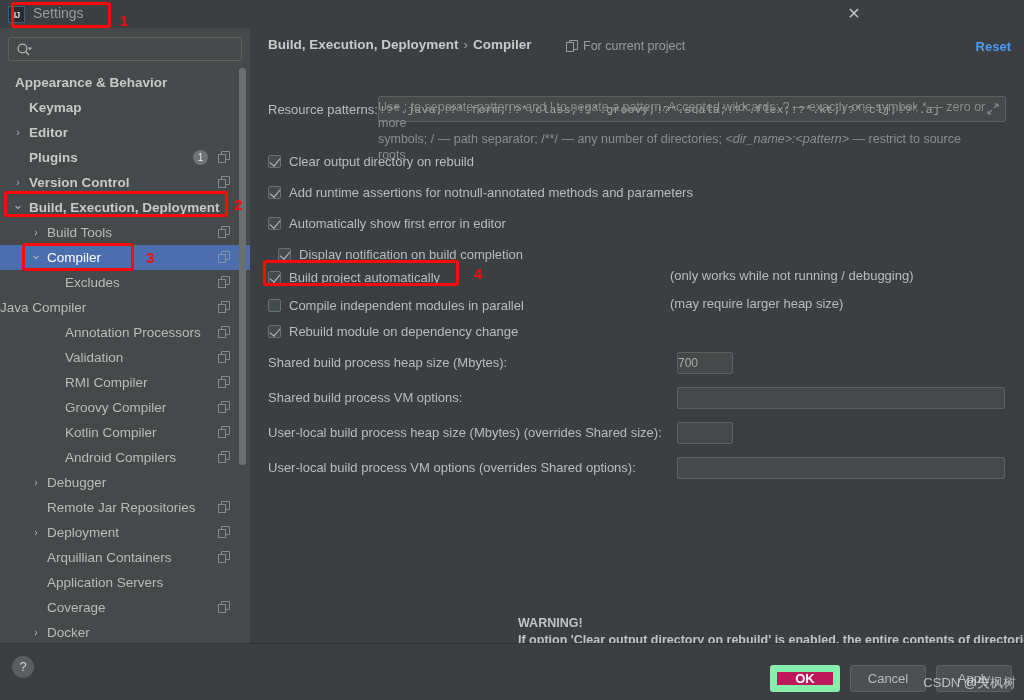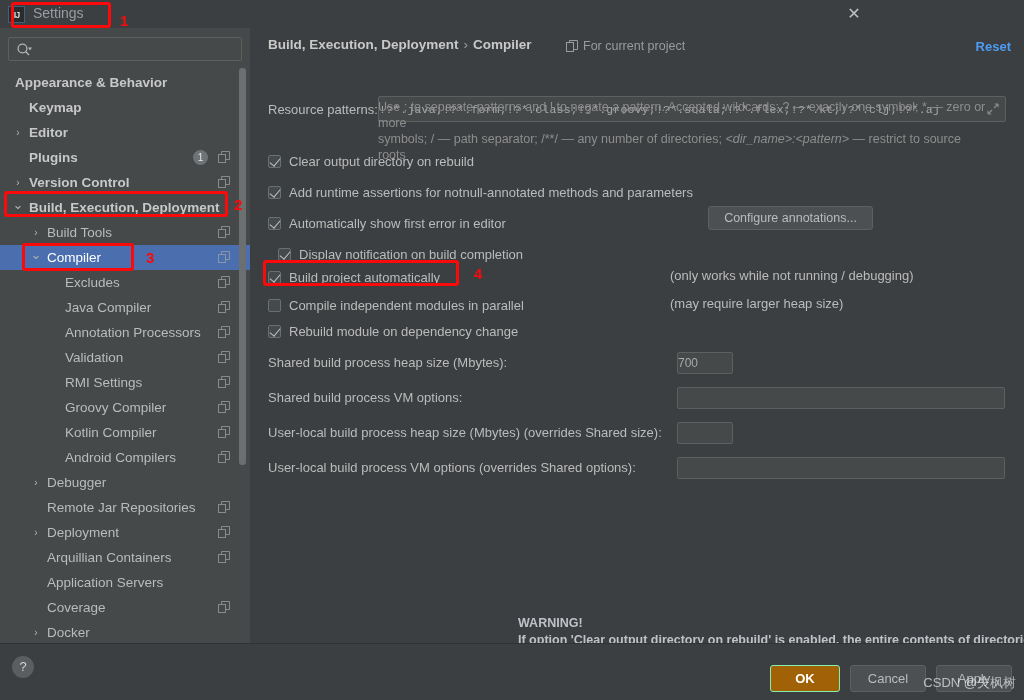--- a/index.html
+++ b/index.html
@@ -222,22 +222,22 @@
     cursor: default;
   }
   .dlgbtn {
     position: absolute; top: 21px; height: 27px;
     border-radius: 3px;
     font-size: 13px;
     display: flex; align-items: center; justify-content: center;
     cursor: default;
   }
   .dlgbtn.primary {
-    background: #a16207; color: #ffffff; font-weight: bold;
-    border: 1px solid #86efac;
+    background: #be185d; color: #ffffff; font-weight: bold;
+    border: 7px solid #86efac;
   }
   .dlgbtn.normal {
     background: #4c5052; color: #bbbbbb;
     border: 1px solid #5e6060;
   }
 
   
   .anno-box {
     position: absolute;
     border: 3px solid #fa0a0a;
@@ -330,42 +330,42 @@
           </svg>
         </div>
         <div class="tree-row">
           <span class="lbl" style="margin-left: 65px;">Excludes</span>
           <svg class="copy-icon" viewBox="0 0 12 12">
             <rect x="0.5" y="3.5" width="7" height="8" fill="none" stroke="#9ea2a4" stroke-width="1"></rect>
             <path d="M3.5 3.5 V0.5 H11.5 V8.5 H8" fill="none" stroke="#9ea2a4" stroke-width="1"></path>
           </svg>
         </div>
         <div class="tree-row">
-          <span class="lbl" style="margin-left: 65px;">Java Compiler</span>
+          <span class="lbl" style="">Java Compiler</span>
           <svg class="copy-icon" viewBox="0 0 12 12">
             <rect x="0.5" y="3.5" width="7" height="8" fill="none" stroke="#9ea2a4" stroke-width="1"></rect>
             <path d="M3.5 3.5 V0.5 H11.5 V8.5 H8" fill="none" stroke="#9ea2a4" stroke-width="1"></path>
           </svg>
         </div>
         <div class="tree-row">
           <span class="lbl" style="margin-left: 65px;">Annotation Processors</span>
           <svg class="copy-icon" viewBox="0 0 12 12">
             <rect x="0.5" y="3.5" width="7" height="8" fill="none" stroke="#9ea2a4" stroke-width="1"></rect>
             <path d="M3.5 3.5 V0.5 H11.5 V8.5 H8" fill="none" stroke="#9ea2a4" stroke-width="1"></path>
           </svg>
         </div>
         <div class="tree-row">
           <span class="lbl" style="margin-left: 65px;">Validation</span>
           <svg class="copy-icon" viewBox="0 0 12 12">
             <rect x="0.5" y="3.5" width="7" height="8" fill="none" stroke="#9ea2a4" stroke-width="1"></rect>
             <path d="M3.5 3.5 V0.5 H11.5 V8.5 H8" fill="none" stroke="#9ea2a4" stroke-width="1"></path>
           </svg>
         </div>
         <div class="tree-row">
-          <span class="lbl" style="margin-left: 65px;">RMI Settings</span>
+          <span class="lbl" style="margin-left: 65px;">RMI Compiler</span>
           <svg class="copy-icon" viewBox="0 0 12 12">
             <rect x="0.5" y="3.5" width="7" height="8" fill="none" stroke="#9ea2a4" stroke-width="1"></rect>
             <path d="M3.5 3.5 V0.5 H11.5 V8.5 H8" fill="none" stroke="#9ea2a4" stroke-width="1"></path>
           </svg>
         </div>
         <div class="tree-row">
           <span class="lbl" style="margin-left: 65px;">Groovy Compiler</span>
           <svg class="copy-icon" viewBox="0 0 12 12">
             <rect x="0.5" y="3.5" width="7" height="8" fill="none" stroke="#9ea2a4" stroke-width="1"></rect>
             <path d="M3.5 3.5 V0.5 H11.5 V8.5 H8" fill="none" stroke="#9ea2a4" stroke-width="1"></path>
@@ -487,23 +487,20 @@
           <span class="cbox"></span>
           <span class="cblabel">Compile independent modules in parallel</span>
         </div>
         <div class="sidenote" style="top: 268px; left: 420px;">(may require larger heap size)</div>
         <div class="cbrow" style="top: 294px; left: 18px;">
           <span class="cbox checked"></span>
           <span class="cblabel">Rebuild module on dependency change</span>
         </div>
       </div>
 
-    <div class="btn" style="left:458px; top:178px; width:165px; height:24px;">
-      <span>Configure annotations...</span>
-    </div>
 
     <div id="fields">
         <div class="row-label" style="left: 18px; top: 327px;">Shared build process heap size (Mbytes):</div>
         <div class="textfield" style="left: 427px; top: 324px; height: 22px; width: 56px;">
           <span>700</span>
         </div>
         <div class="row-label" style="left: 18px; top: 362px;">Shared build process VM options:</div>
         <div class="textfield" style="left: 427px; top: 359px; height: 22px; width: 328px;">
           <span></span>
         </div>

